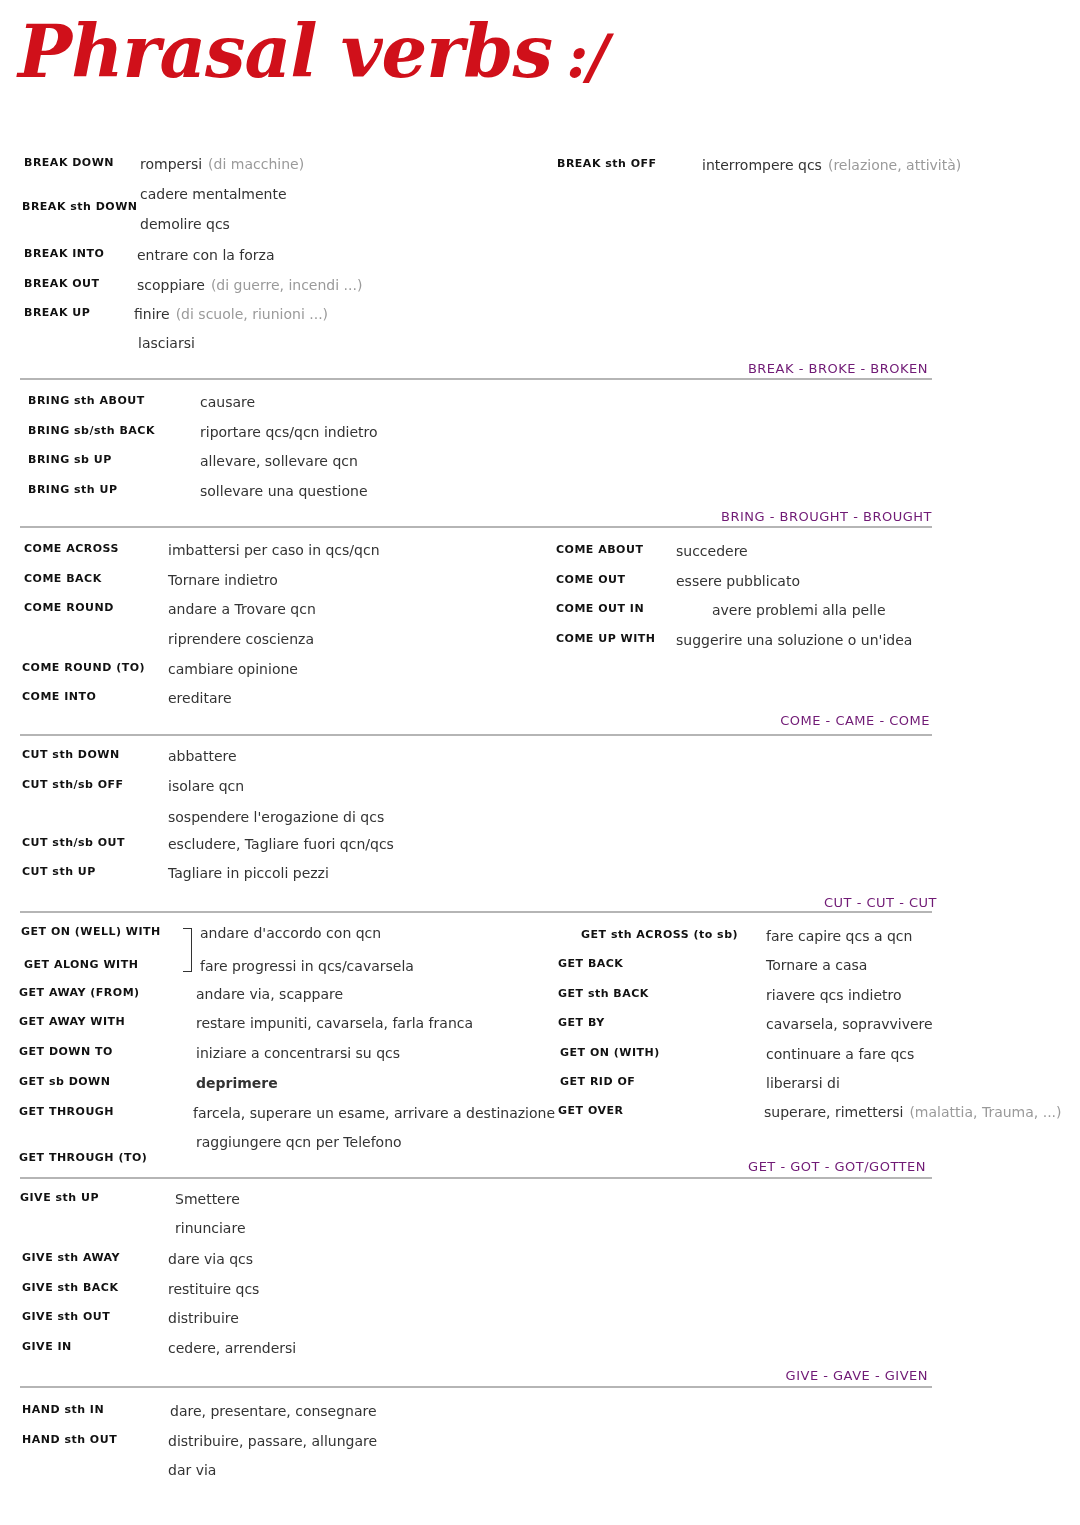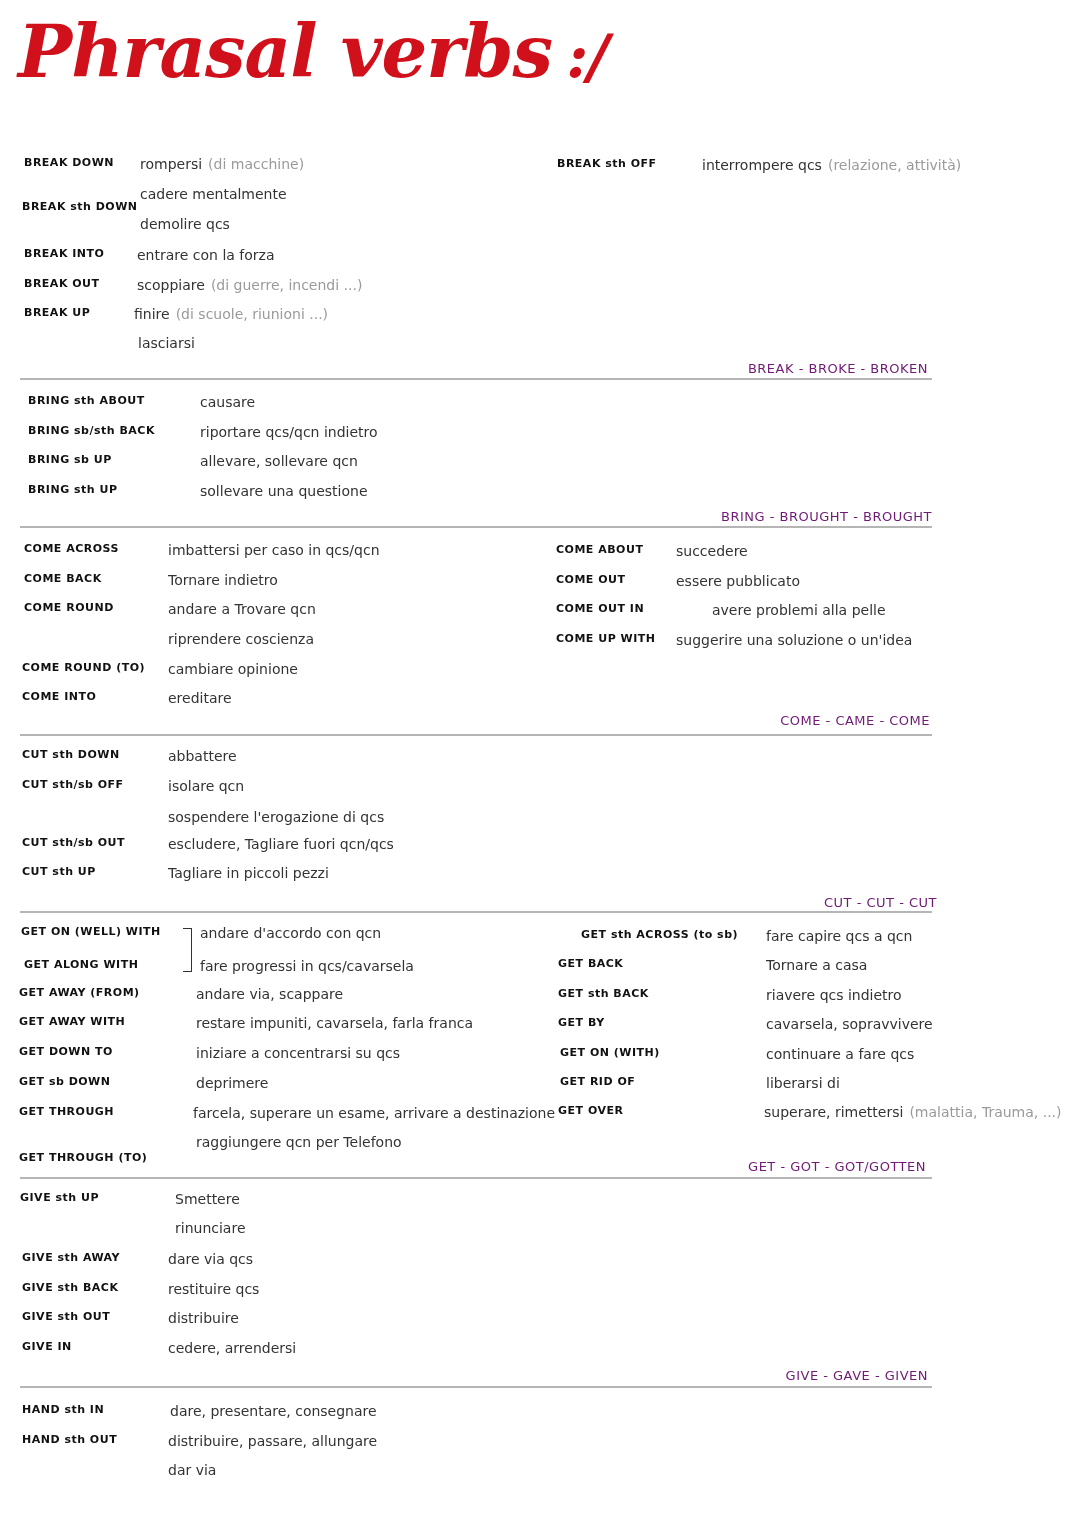--- a/index.html
+++ b/index.html
@@ -76,21 +76,21 @@
     <div class="row mean" style="left: 200px; top: 925px;"><span>andare d'accordo con qcn</span></div>
     <div class="row verb" style="left: 24px; top: 958px;">GET ALONG WITH</div>
     <div class="row mean" style="left: 200px; top: 958px;"><span>fare progressi in qcs/cavarsela</span></div>
     <div class="row verb" style="left: 19px; top: 986px;">GET AWAY (FROM)</div>
     <div class="row mean" style="left: 196px; top: 986px;"><span>andare via, scappare</span></div>
     <div class="row verb" style="left: 19px; top: 1015px;">GET AWAY WITH</div>
     <div class="row mean" style="left: 196px; top: 1015px;"><span>restare impuniti, cavarsela, farla franca</span></div>
     <div class="row verb" style="left: 19px; top: 1045px;">GET DOWN TO</div>
     <div class="row mean" style="left: 196px; top: 1045px;"><span>iniziare a concentrarsi su qcs</span></div>
     <div class="row verb" style="left: 19px; top: 1075px;">GET sb DOWN</div>
-    <div class="row mean" style="left: 196px; top: 1075px;"><span>deprimere</span></div>
+    <div class="row mean" style="left: 196px; top: 1075px; font-weight: bold;"><span>deprimere</span></div>
     <div class="row verb" style="left: 19px; top: 1105px;">GET THROUGH</div>
     <div class="row mean" style="left: 193px; top: 1105px;"><span>farcela, superare un esame, arrivare a destinazione</span></div>
     <div class="row verb" style="left: 19px; top: 1134px; margin-top: 17px;">GET THROUGH (TO)</div>
     <div class="row mean" style="left: 196px; top: 1134px;"><span>raggiungere qcn per Telefono</span></div>
     <div class="row verb" style="left: 581px; top: 928px;">GET sth ACROSS (to sb)</div>
     <div class="row mean" style="left: 766px; top: 928px;"><span>fare capire qcs a qcn</span></div>
     <div class="row verb" style="left: 558px; top: 957px;">GET BACK</div>
     <div class="row mean" style="left: 766px; top: 957px;"><span>Tornare a casa</span></div>
     <div class="row verb" style="left: 558px; top: 987px;">GET sth BACK</div>
     <div class="row mean" style="left: 766px; top: 987px;"><span>riavere qcs indietro</span></div>

